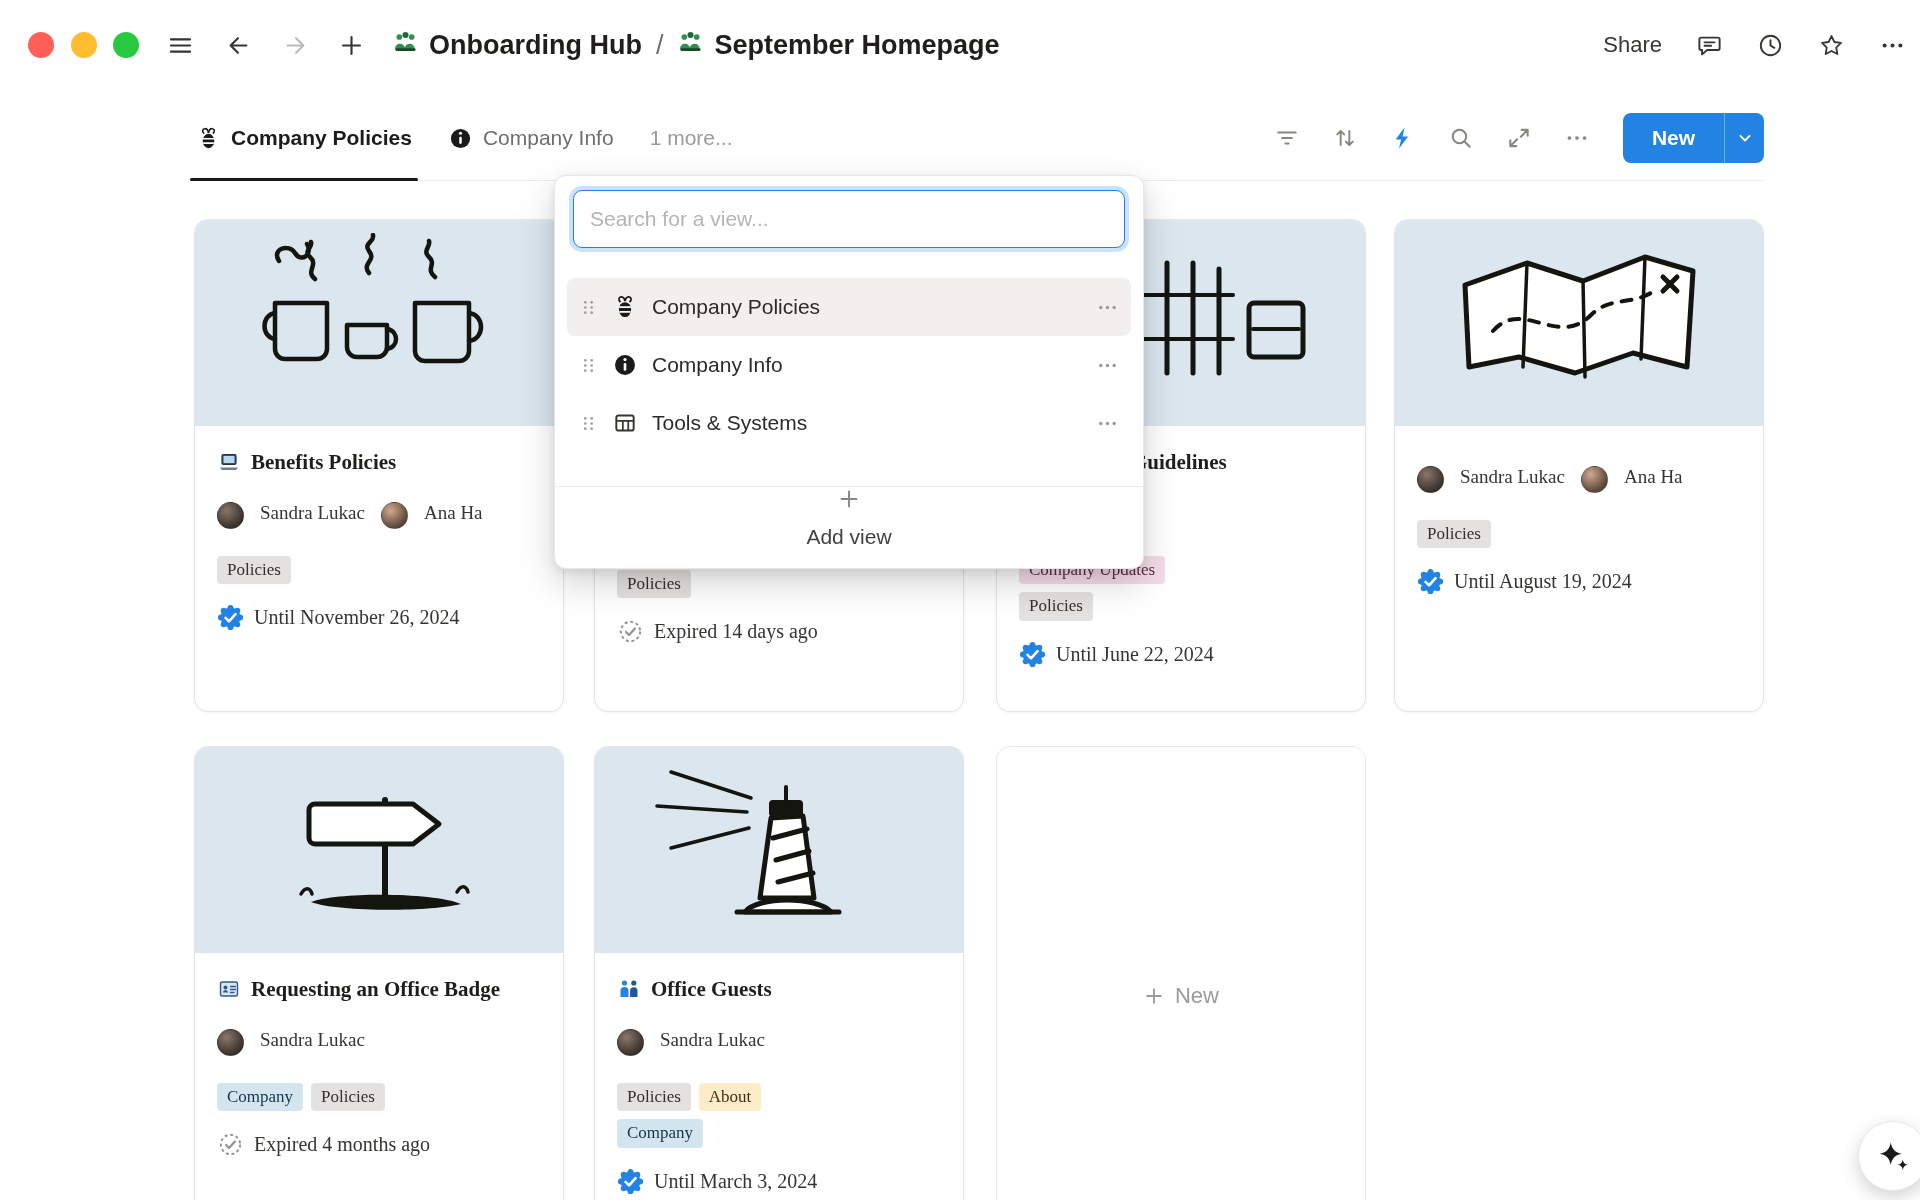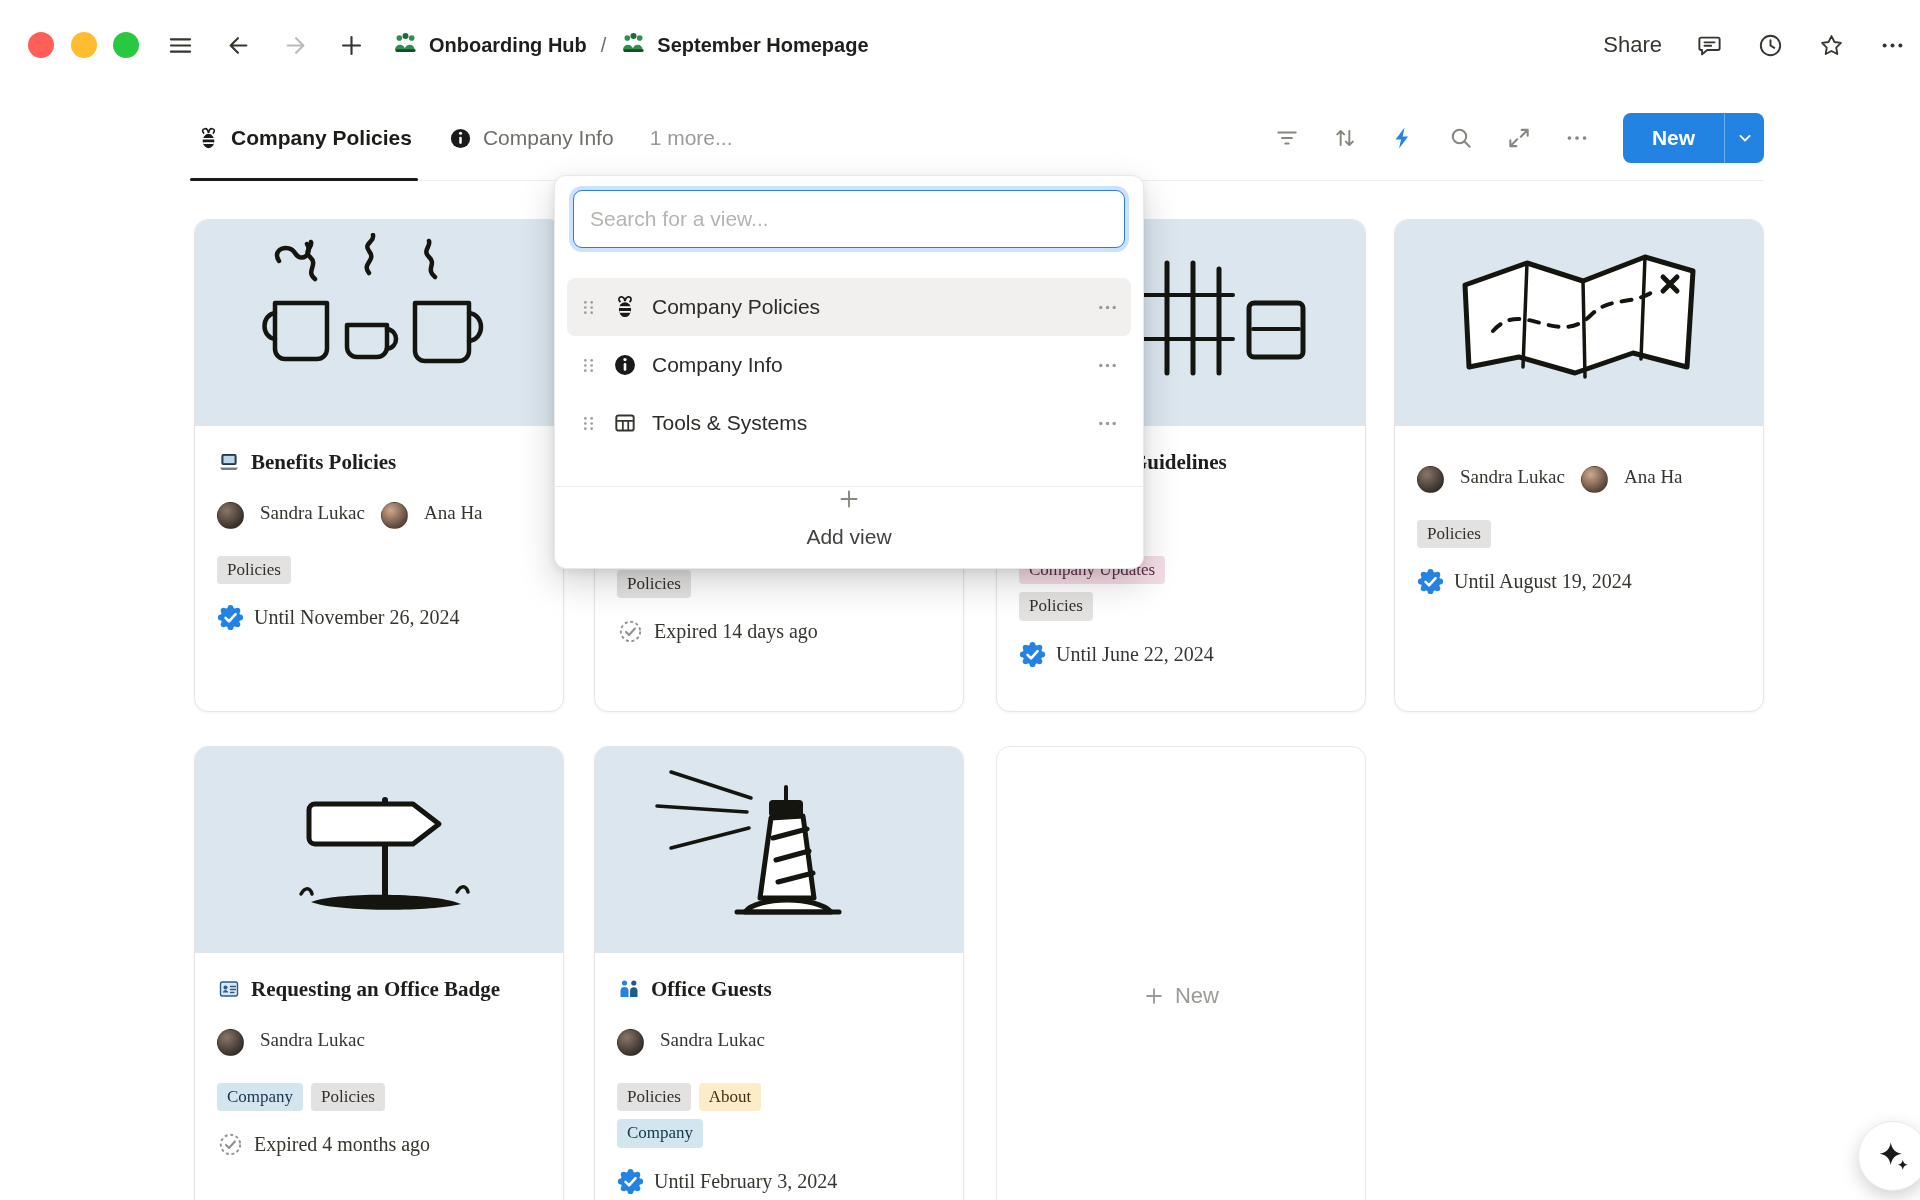--- a/index.html
+++ b/index.html
@@ -7,21 +7,21 @@
   body { font-family:"Liberation Sans", sans-serif; color:#37352f; }
   .stage { position:relative; width:1920px; height:1200px; background:#fff; overflow:hidden; }
 
   
   .titlebar { position:absolute; top:0; left:0; right:0; height:90px; background:#fff; }
   .traffic { position:absolute; top:32px; width:26px; height:26px; border-radius:50%; }
   .t-red   { left:28px;  background:#ff5f57; }
   .t-yellow{ left:71px;  background:#febc2e; }
   .t-green { left:113px; background:#28c840; }
   .nav-ico { position:absolute; top:31px; width:28px; height:28px; display:flex; align-items:center; justify-content:center; cursor:pointer; }
-  .breadcrumb { position:absolute; left:392px; top:0; height:90px; display:flex; align-items:center; gap:12px; font-size:20px; font-weight:600; color:#1f1e1b; }
+  .breadcrumb { position:absolute; left:392px; top:0; height:90px; display:flex; align-items:center; gap:12px; font-size:27px; font-weight:600; color:#1f1e1b; }
   .bc-sep { color:#6f6e69; font-weight:400; padding:0 2px; }
   .bc-item { display:flex; align-items:center; gap:10px; cursor:pointer; }
   .tb-right { position:absolute; right:14px; top:0; height:90px; display:flex; align-items:center; gap:34px; }
   .share { font-size:22px; color:#37352f; cursor:pointer; }
 
   
   .viewbar { position:absolute; top:96px; left:196px; right:156px; height:85px; border-bottom:1px solid #ededeb; }
   .tabs { position:absolute; left:0; top:0; bottom:0; display:flex; align-items:center; gap:36px; }
   .tab { position:relative; height:100%; display:flex; align-items:center; gap:10px; font-size:21px; color:#6f6e69; cursor:pointer; }
   .tab.active { color:#1c1b18; font-weight:700; }
@@ -483,21 +483,21 @@
                 <circle cx="12" cy="20.6" r="2.6"></circle>
                 <circle cx="5.9" cy="18.1" r="2.6"></circle>
                 <circle cx="3.4" cy="12" r="2.6"></circle>
                 <circle cx="5.9" cy="5.9" r="2.6"></circle>
                 <circle cx="12" cy="3.4" r="2.6"></circle>
                 <circle cx="18.1" cy="5.9" r="2.6"></circle>
               </g>
               <path d="M7.6 12.4l3.1 3.1 5.8-6.4" stroke="#fff" stroke-width="2.3" fill="none" stroke-linecap="round" stroke-linejoin="round"></path>
             </svg>
         </span>
-        <span>Until February 3, 2024</span>
+        <span>Until March 3, 2024</span>
       </div>
     </div>
   </div>
 
   <div class="new-card row2" style="left:996px; top:746px; height:500px;">
     <svg width="22" height="22" viewBox="0 0 24 24">
         <path d="M12 4.5v15M4.5 12h15" stroke="#9b9a97" stroke-width="2" stroke-linecap="round" fill="none"></path>
       </svg>
     <span>New</span>
   </div>

